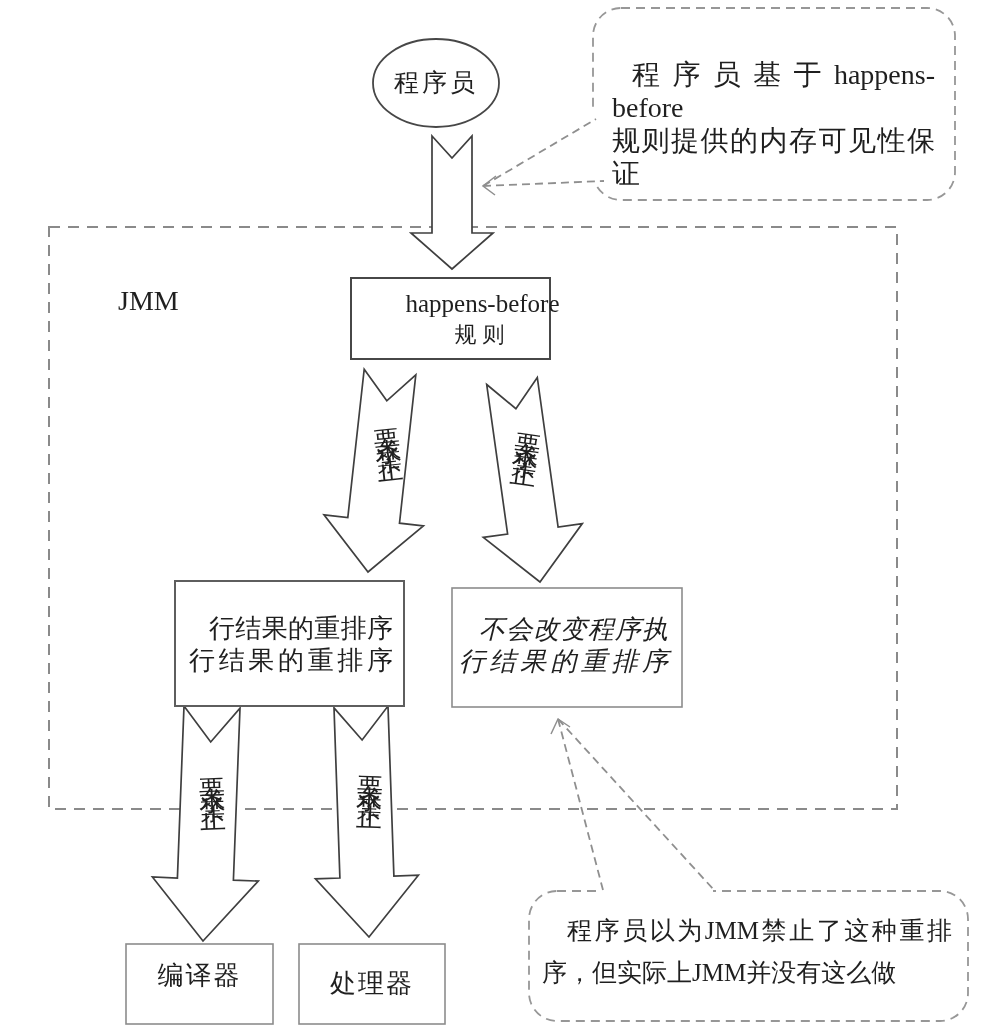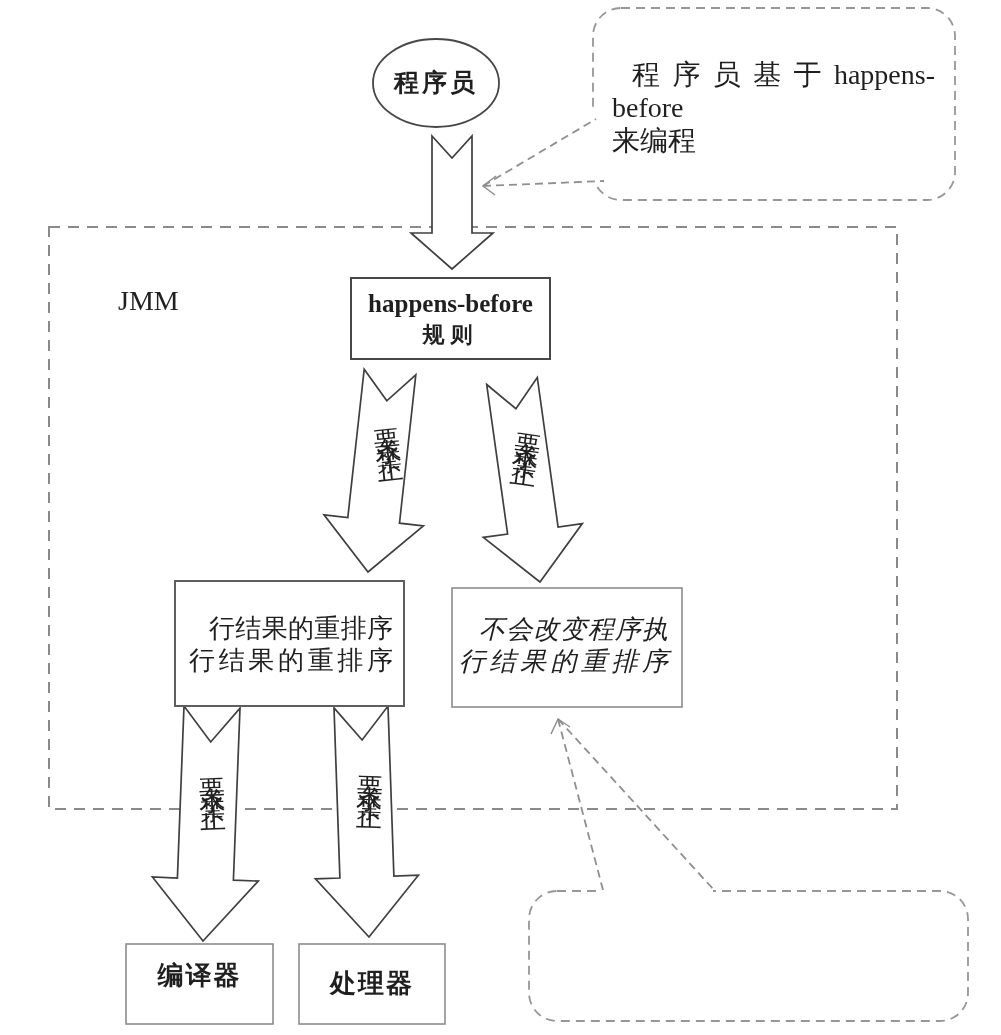--- a/index.html
+++ b/index.html
@@ -2,22 +2,22 @@
 <html><head>
 <meta charset="utf-8">
 <style>
   html,body{margin:0;padding:0;background:#ffffff;}
   .canvas{
     position:relative;width:1001px;height:1035px;background:#ffffff;
     font-family:"Liberation Serif","DejaVu Serif",serif;color:#1f1f1f;overflow:hidden;
   }
   svg.layer{position:absolute;left:0;top:0;width:1001px;height:1035px;}
   .txt{position:absolute;line-height:1.25;}
-  .flexc{display:flex;align-items:center;justify-content:center;text-align:center;font-weight:bold;}
-  .col{flex-direction:column;}
+  .flexc{display:flex;align-items:center;justify-content:center;text-align:center;}
+  .col{flex-direction:column;padding-left:32px;}
   
   .jline{text-align:justify;text-align-last:justify;}
   .indent1{text-indent:20px;}
   .indent2{text-indent:25px;}
   
   .vlabel{
     position:absolute;writing-mode:vertical-rl;text-orientation:upright;
     font-size:26px;letter-spacing:9px;color:#1f1f1f;white-space:nowrap;
   }
   .ellipse-label{font-size:25px;letter-spacing:3px;}
@@ -88,17 +88,21 @@
 
   <div class="txt flexc leafbox-label" style="left:299px;top:944px;width:146px;height:80px;">处理器</div>
 
   <div class="vlabel" style="left:368px;top:409px;transform:rotate(-6deg);">要求禁止</div>
   <div class="vlabel" style="left:512px;top:414px;transform:rotate(8deg);">要求禁止</div>
   <div class="vlabel" style="left:194px;top:758px;transform:rotate(-2deg);">要求禁止</div>
   <div class="vlabel" style="left:353px;top:756px;transform:rotate(2deg);">要求禁止</div>
 
   <div class="txt callout-top-text" style="left:612px;top:58px;width:323px;">
     <div class="jline indent1">程序员基于happens-before</div>
-    <div>来编程</div>
+    <div class="jline">规则提供的内存可见性保证</div>
   </div>
 
+  <div class="txt callout-bottom-text" style="left:542px;top:910px;width:410px;">
+    <div class="jline indent2">程序员以为JMM禁止了这种重排</div>
+    <div>序，但实际上JMM并没有这么做</div>
+  </div>
 
 </div>
 
 </body></html>

